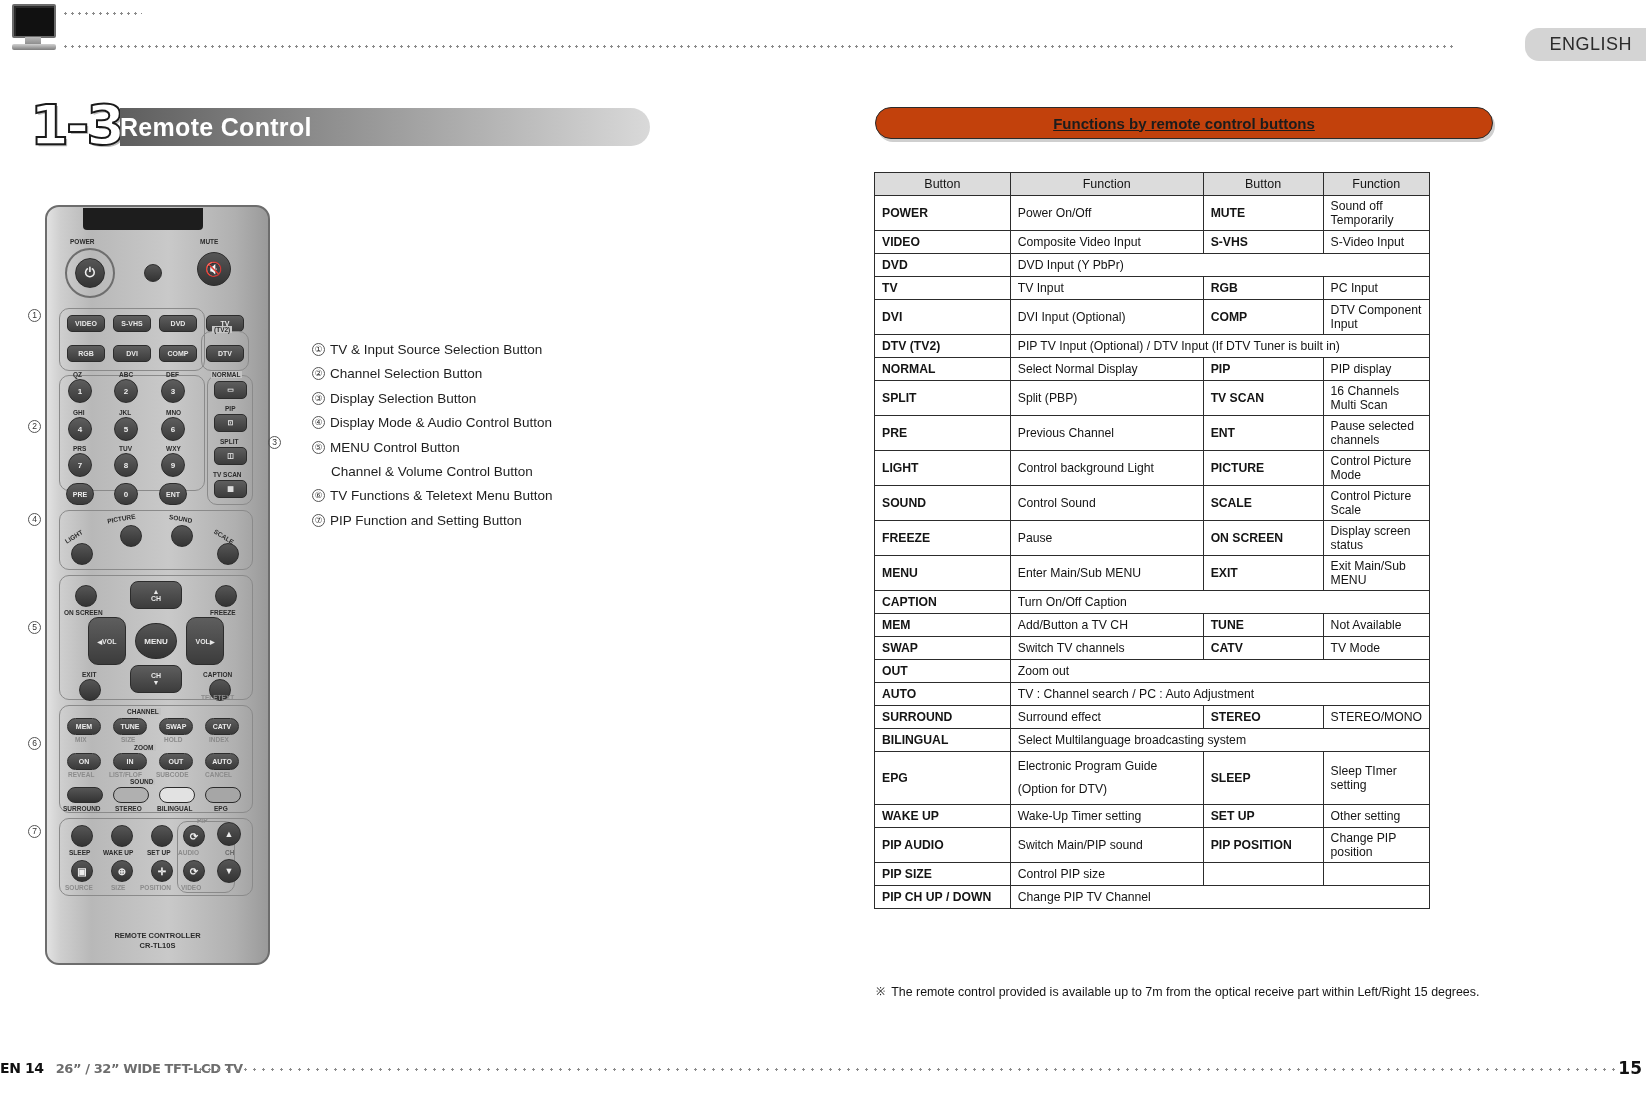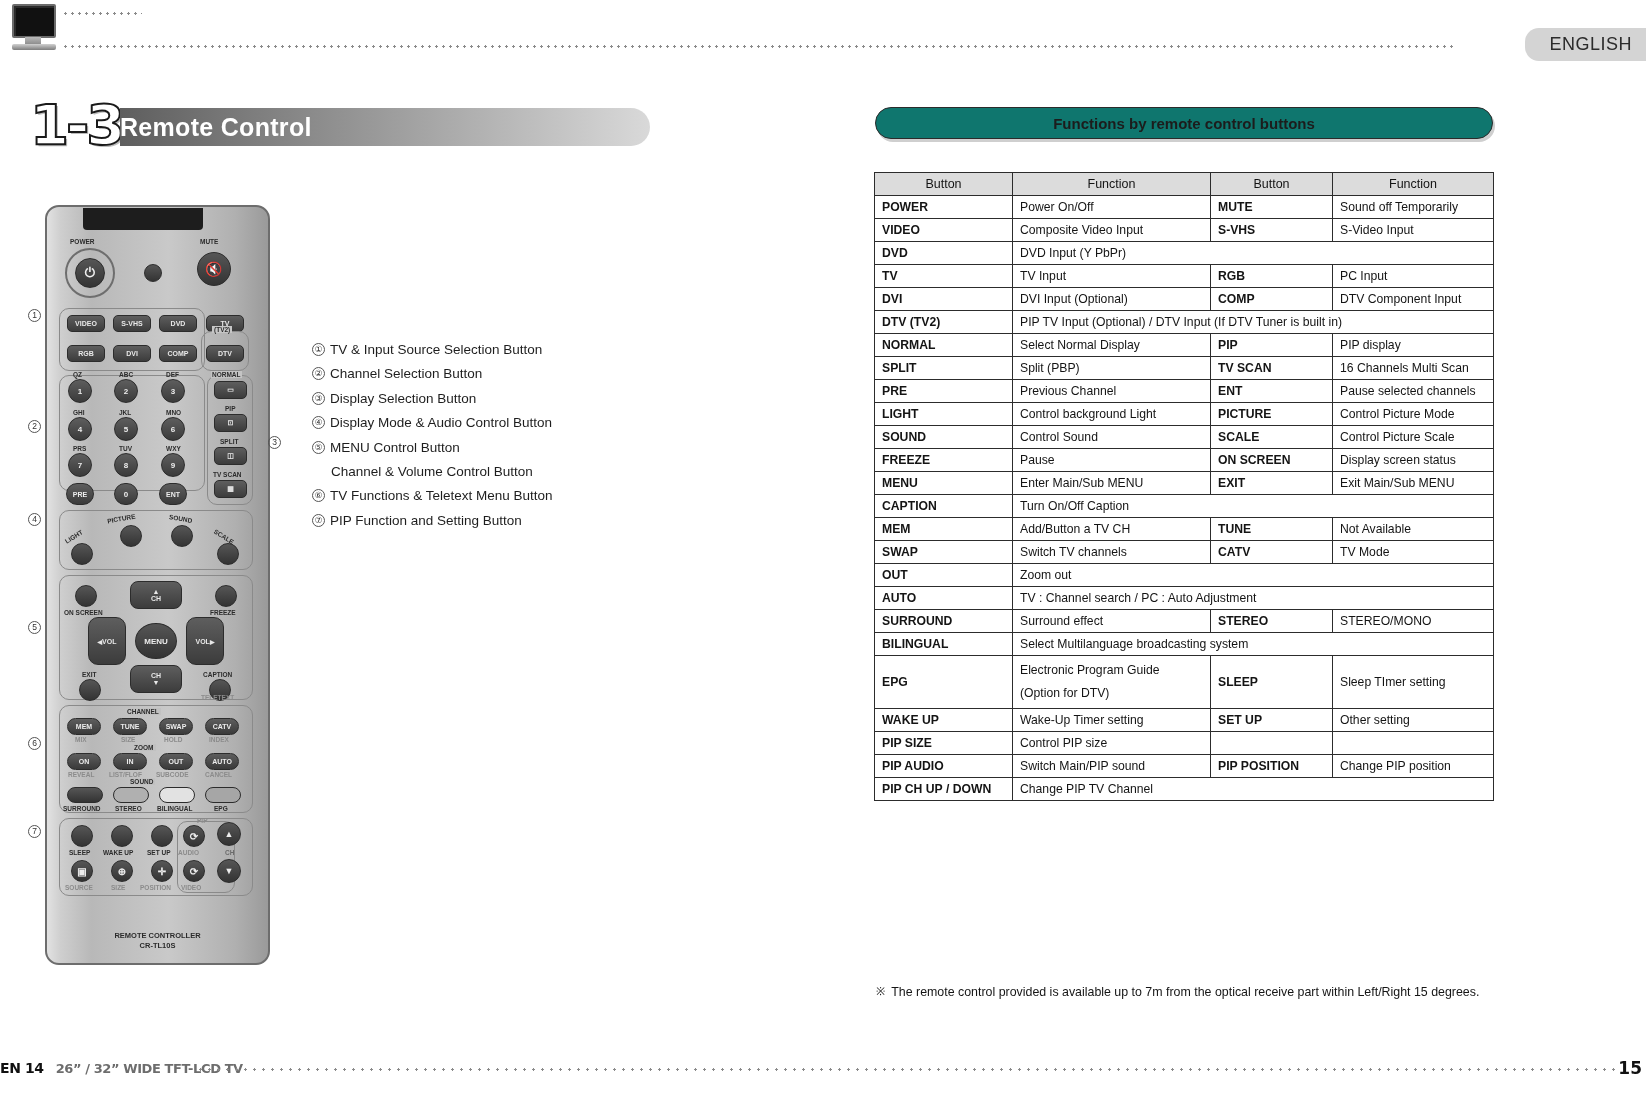--- a/index.html
+++ b/index.html
@@ -121,28 +121,29 @@
   .legend .row {
     font-size: 13.5px; color:#1e1e1e; margin-bottom: 7.5px;
     display:flex; align-items:flex-start; line-height:1.25;
   }
   .legend .row .cnum { margin-right:5px; flex:0 0 auto; margin-top:1px; }
   .legend .row.indent { padding-left: 19px; }
 
   
   .panel-title {
     position:absolute; left:875px; top:107px; width:618px; height:32px;
-    background:#0f766e; border:1.6px solid #2b2b2b; border-radius:16px;
+    background:#c2410c; border:1.6px solid #2b2b2b; border-radius:16px;
     display:flex; align-items:center; justify-content:center;
     font-size:15px; font-weight:bold; color:#1c1c1c;
     box-shadow: 2px 3px 0 #cfcfcf;
+    text-decoration: underline;
   }
   table.fn {
     position:absolute; left:874px; top:172px;
-    width:620px; border-collapse:collapse;
+    width:556px; border-collapse:collapse;
     font-size:12.2px; color:#141414;padding-left:24px;
   }
   table.fn th, table.fn td {
     border:1px solid #2c2c2c; padding:3px 7px; height:23px; vertical-align:middle;
   }
   table.fn th {
     background:#dcdcdc; text-align:center; font-weight:normal; font-size:12.5px;
   }
   table.fn td.btn { font-weight:bold; }
   .col-b { width:112px; }
@@ -516,30 +517,30 @@
           <td class="btn col-b2">SLEEP</td>
           <td>Sleep TImer setting</td>
         </tr>
         <tr>
           <td class="btn col-b">WAKE UP</td>
           <td>Wake-Up Timer setting</td>
           <td class="btn col-b2">SET UP</td>
           <td>Other setting</td>
         </tr>
         <tr>
+          <td class="btn col-b">PIP AUDIO</td>
+          <td>Switch Main/PIP sound</td>
+          <td class="btn col-b2">PIP POSITION</td>
+          <td>Change PIP position</td>
+        </tr>
+        <tr>
           <td class="btn col-b">PIP SIZE</td>
           <td>Control PIP size</td>
           <td class="btn col-b2"></td>
           <td></td>
-        </tr>
-        <tr>
-          <td class="btn col-b">PIP AUDIO</td>
-          <td>Switch Main/PIP sound</td>
-          <td class="btn col-b2">PIP POSITION</td>
-          <td>Change PIP position</td>
         </tr>
         <tr>
           <td class="btn col-b" style="width: 138px;">PIP CH UP / DOWN</td>
           <td colspan="3" style="width: auto;">Change PIP TV Channel</td>
         </tr>
       </tbody>
   </table>
 
   <div class="note">
     <span class="mark">※</span>

